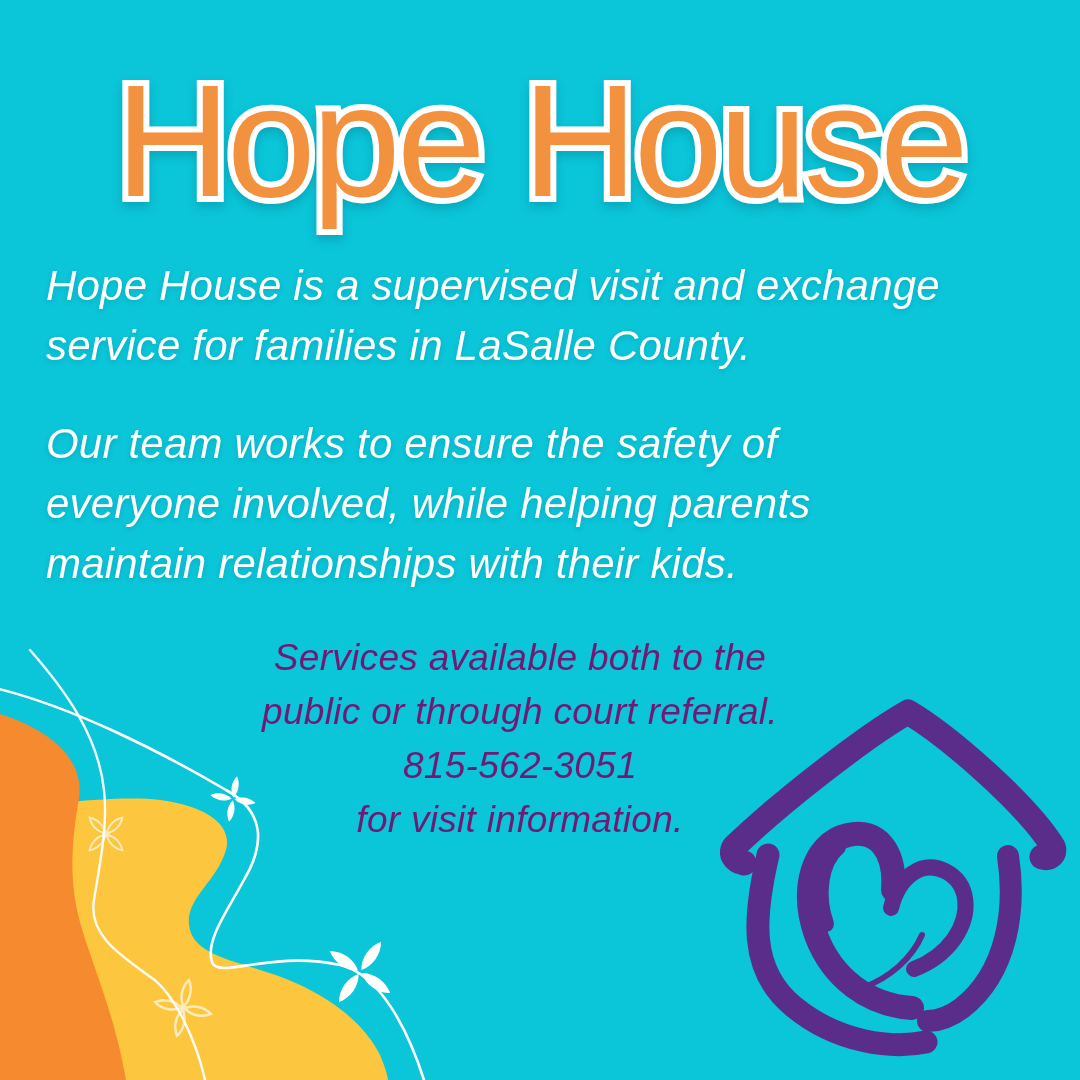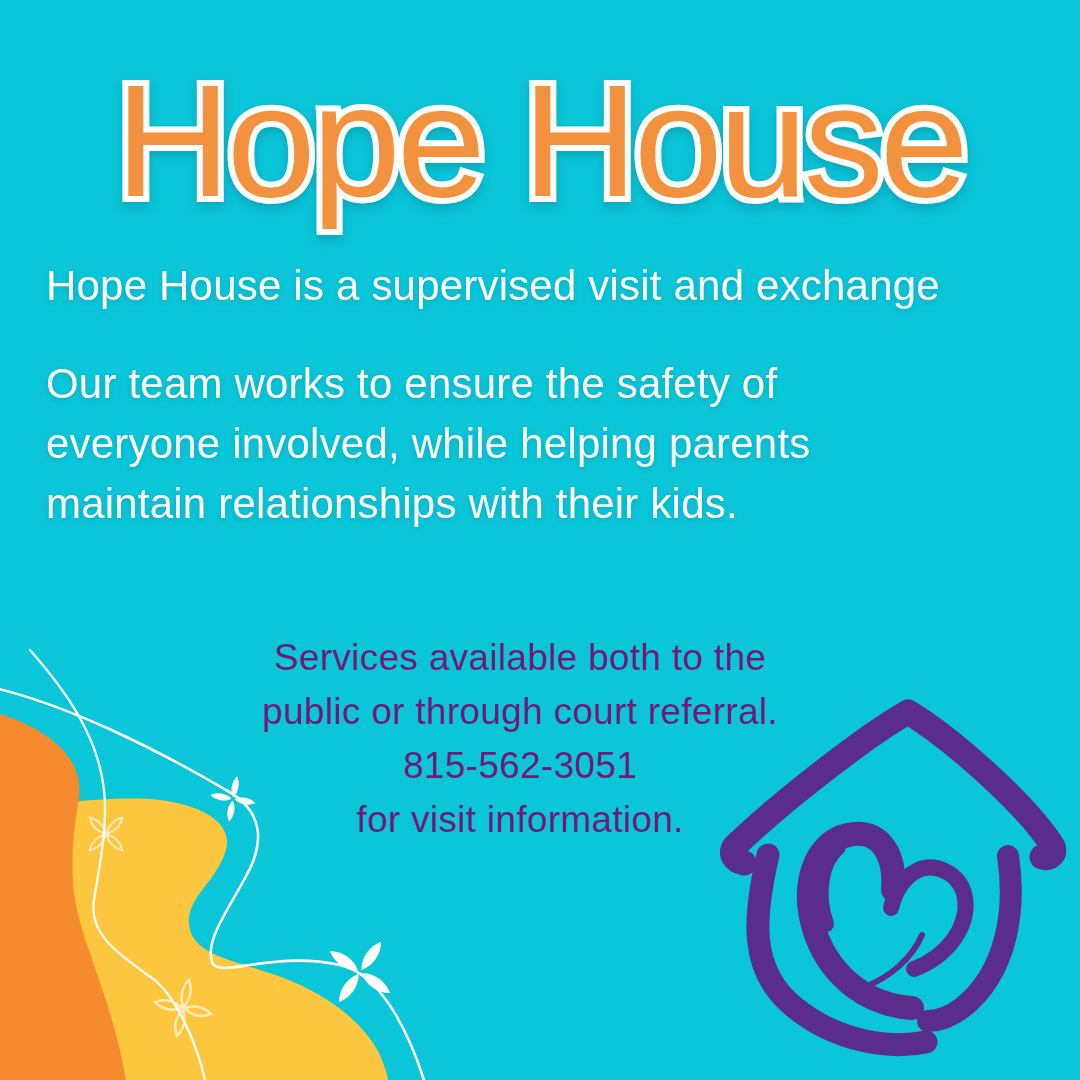--- a/index.html
+++ b/index.html
@@ -24,21 +24,21 @@
     filter:drop-shadow(0 5px 5px rgba(0,80,95,.25));
   }
   .title.fill{color:#f2913e;}
   
   .intro{
     position:absolute;left:46px;top:256px;width:1000px;
     color:#ffffff;font-size:42px;line-height:60px;letter-spacing:.2px;
     text-shadow:0 2px 5px rgba(0,70,85,.18);
   }
   .intro p{margin:0 0 38px 0;}
-  .line{display:block;}
+  .line{display:block;font-style:italic;}
   
   .contact{
     position:absolute;left:150px;top:631px;width:740px;
     text-align:center;color:#701a75;
     font-size:37px;line-height:54px;letter-spacing:.3px;
   }
   
   .corner-decor{position:absolute;left:0;top:600px;}
   .house-svg{position:absolute;left:720px;top:690px;}
 </style>
@@ -48,20 +48,21 @@
 <div class="poster">
 
   <div class="title-wrap">
     <span class="title stroke">Hope House</span>
     <span class="title fill">Hope House</span>
   </div>
 
   <div class="intro">
     <p>
       <span class="line">Hope House is a supervised visit and exchange</span>
+      <span class="line">service for families in LaSalle County.</span>
     </p>
     <p>
       <span class="line">Our team works to ensure the safety of</span>
       <span class="line">everyone involved, while helping parents</span>
       <span class="line">maintain relationships with their kids.</span>
     </p>
   </div>
 
   <div class="contact">
     <span class="line">Services available both to the</span>

